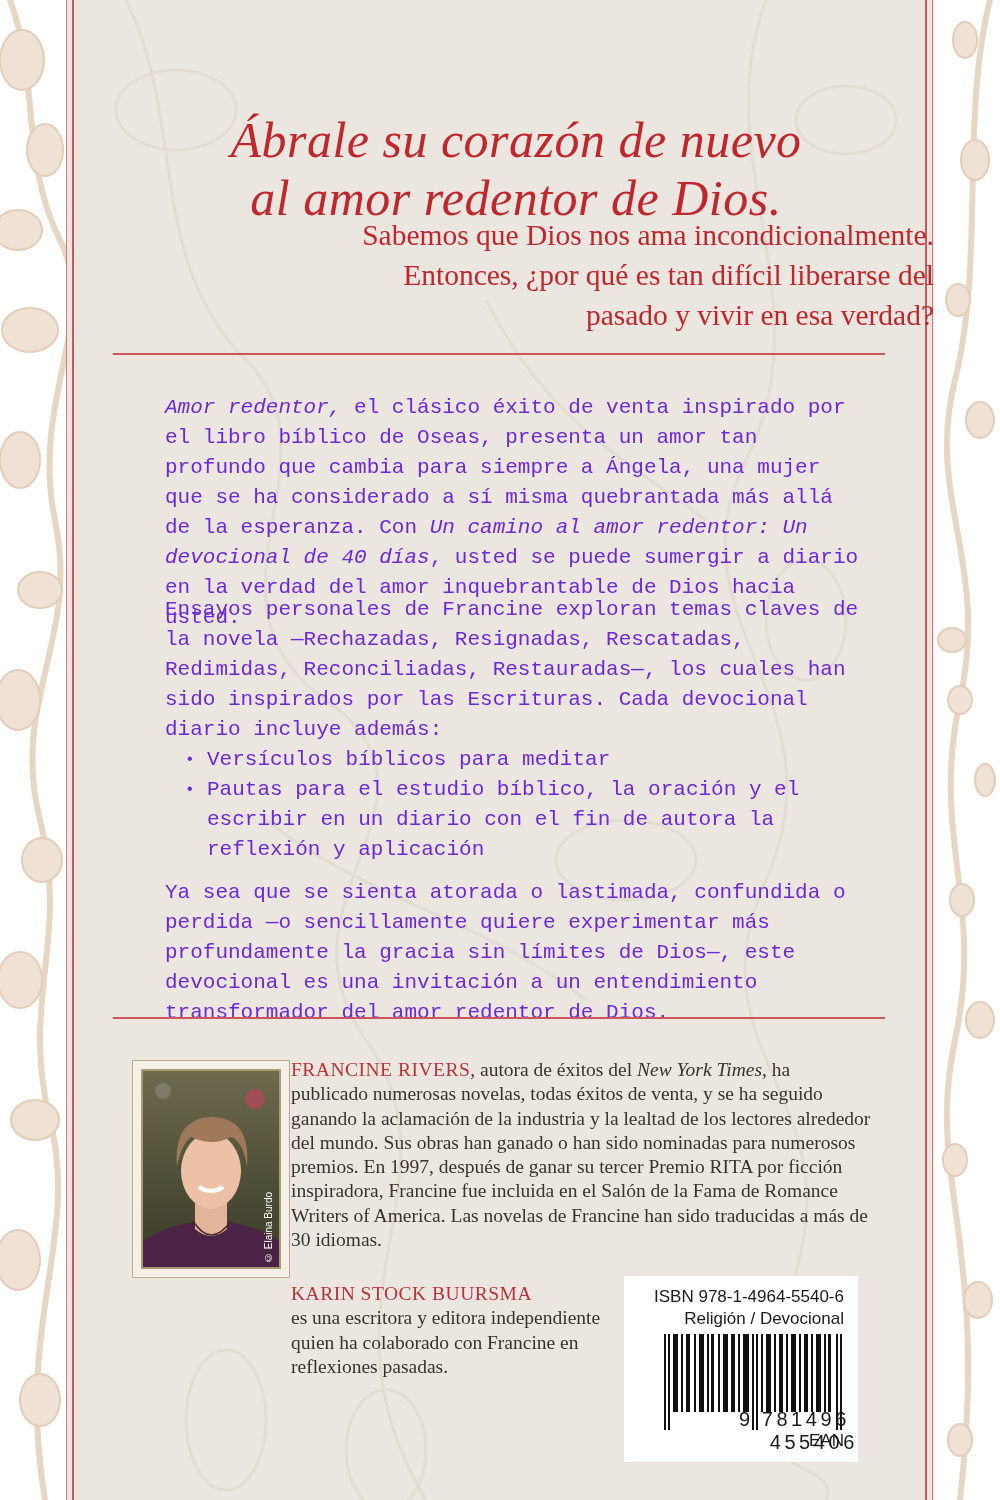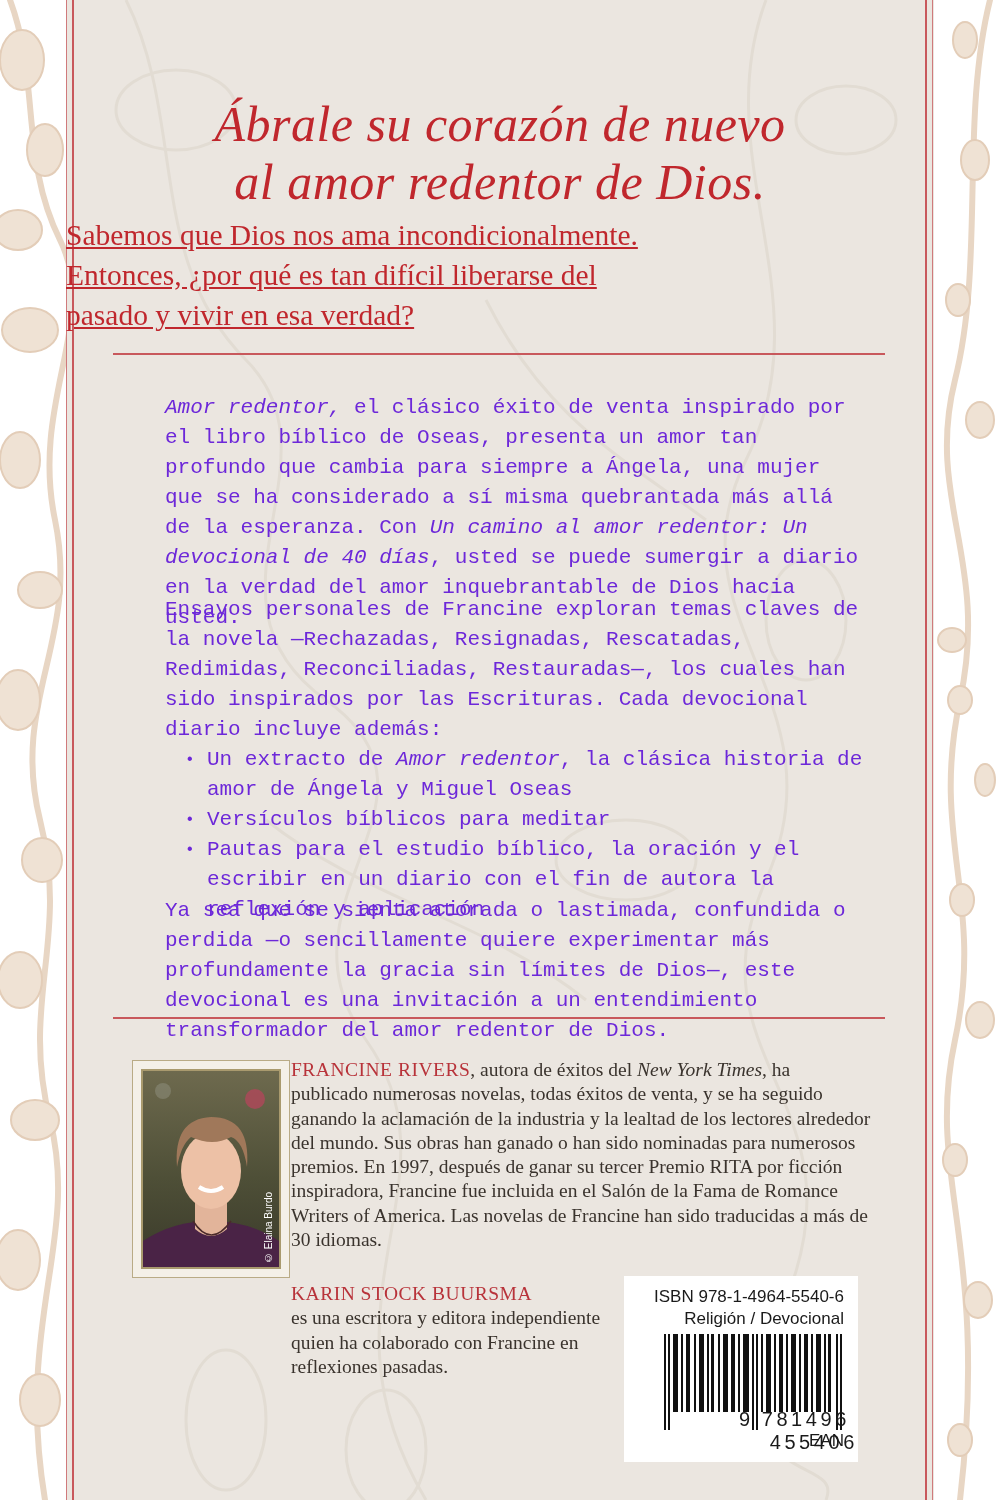--- a/index.html
+++ b/index.html
@@ -14,26 +14,26 @@
     background: #ebe6e0;
     box-sizing: border-box;
   }
   .panel-art { position: absolute; inset: 0; width: 868px; height: 1500px; }
   .rule-v { position: absolute; top: 0; height: 1500px; width: 2px; background: #c8585c; }
   .rule-v.thin { width: 1px; background: #d07a7c; }
 
   .headline {
     position: absolute; left: 0; width: 868px; top: 95px; text-align: center;
     color: #c0272d; font-style: italic; font-family: "Liberation Serif", serif;
-    font-size: 50px; line-height: 58px; letter-spacing: 0.5px; margin: 0; font-weight: normal;
+    font-size: 50px; line-height: 58px; letter-spacing: 0.5px; margin: 16px; font-weight: normal;
   }
   .subhead {
-    position: absolute; left: 0; width: 868px; top: 215px; text-align: left;
+    position: absolute; left: 0; width: 868px; top: 215px; text-align: right;
     color: #c0272d; font-family: "Liberation Serif", serif;
-    font-size: 29.5px; line-height: 40px; margin: 0; text-decoration: underline;
+    font-size: 29.5px; line-height: 40px; margin: 0;
   }
   .divider { position: absolute; height: 2px; background: #c8585c; }
 
   .body-text {
     position: absolute; left: 91px; width: 700px;
     color: #6d28d9; font-family: Liberation Mono, monospace;
     font-size: 21px; line-height: 30px; margin: 8px;
   }
   .body-text i { font-style: italic; }
   ul.bullets { list-style: none; margin: 0; padding: 0; }
@@ -145,27 +145,26 @@
     <span>pasado y vivir en esa verdad?</span>
   </p>
 
   <div class="divider" style="left:47px; width:772px; top:353px;"></div>
 
   <p class="body-text" style="top:385px;"><i>Amor redentor,</i><span> el clásico éxito de venta inspirado por el libro bíblico de Oseas, presenta un amor tan profundo que cambia para siempre a Ángela, una mujer que se ha considerado a sí misma quebrantada más allá de la esperanza. Con </span><i>Un camino al amor redentor: Un devocional de 40 días</i><span>, usted se puede sumergir a diario en la verdad del amor inquebrantable de Dios hacia usted.</span></p>
 
   <div class="body-text" style="top:587px;">
     <p style="margin:0">Ensayos personales de Francine exploran temas claves de la novela —Rechazadas, Resignadas, Rescatadas, Redimidas, Reconciliadas, Restauradas—, los cuales han sido inspirados por las Escrituras. Cada devocional diario incluye además:</p>
     <ul class="bullets">
-      <li><span>Un extracto de </span><i>Amor redentor</i><span>, la clásica historia de amor de Ángela y Miguel Oseas</span></li>
       <li><span>Versículos bíblicos para meditar</span></li>
       <li><span>Pautas para el estudio bíblico, la oración y el escribir en un diario con el fin de autora la reflexión y aplicación</span></li>
     </ul>
   </div>
 
-  <p class="body-text" style="top:888px;">Ya sea que se sienta atorada o lastimada, confundida o perdida —o sencillamente quiere experimentar más profundamente la gracia sin límites de Dios—, este devocional es una invitación a un entendimiento transformador del amor redentor de Dios.</p>
+  <p class="body-text" style="top:870px;">Ya sea que se sienta atorada o lastimada, confundida o perdida —o sencillamente quiere experimentar más profundamente la gracia sin límites de Dios—, este devocional es una invitación a un entendimiento transformador del amor redentor de Dios.</p>
 
   <div class="divider" style="left:47px; width:772px; top:1017px;"></div>
 
   <div class="photo-frame">
     <div class="photo-inner">
       <svg width="136" height="196" viewBox="0 0 136 196" xmlns="http://www.w3.org/2000/svg">
         <circle cx="112" cy="28" r="10" fill="#b0475a" opacity="0.8"></circle>
         <circle cx="20" cy="20" r="8" fill="#8a8a78" opacity="0.6"></circle>
         <path d="M0 170 Q30 150 68 150 Q106 150 136 170 L136 196 L0 196 Z" fill="#4a2346"></path>
         <path d="M52 130 L52 158 Q68 172 84 158 L84 130 Z" fill="#e2b49a"></path>

